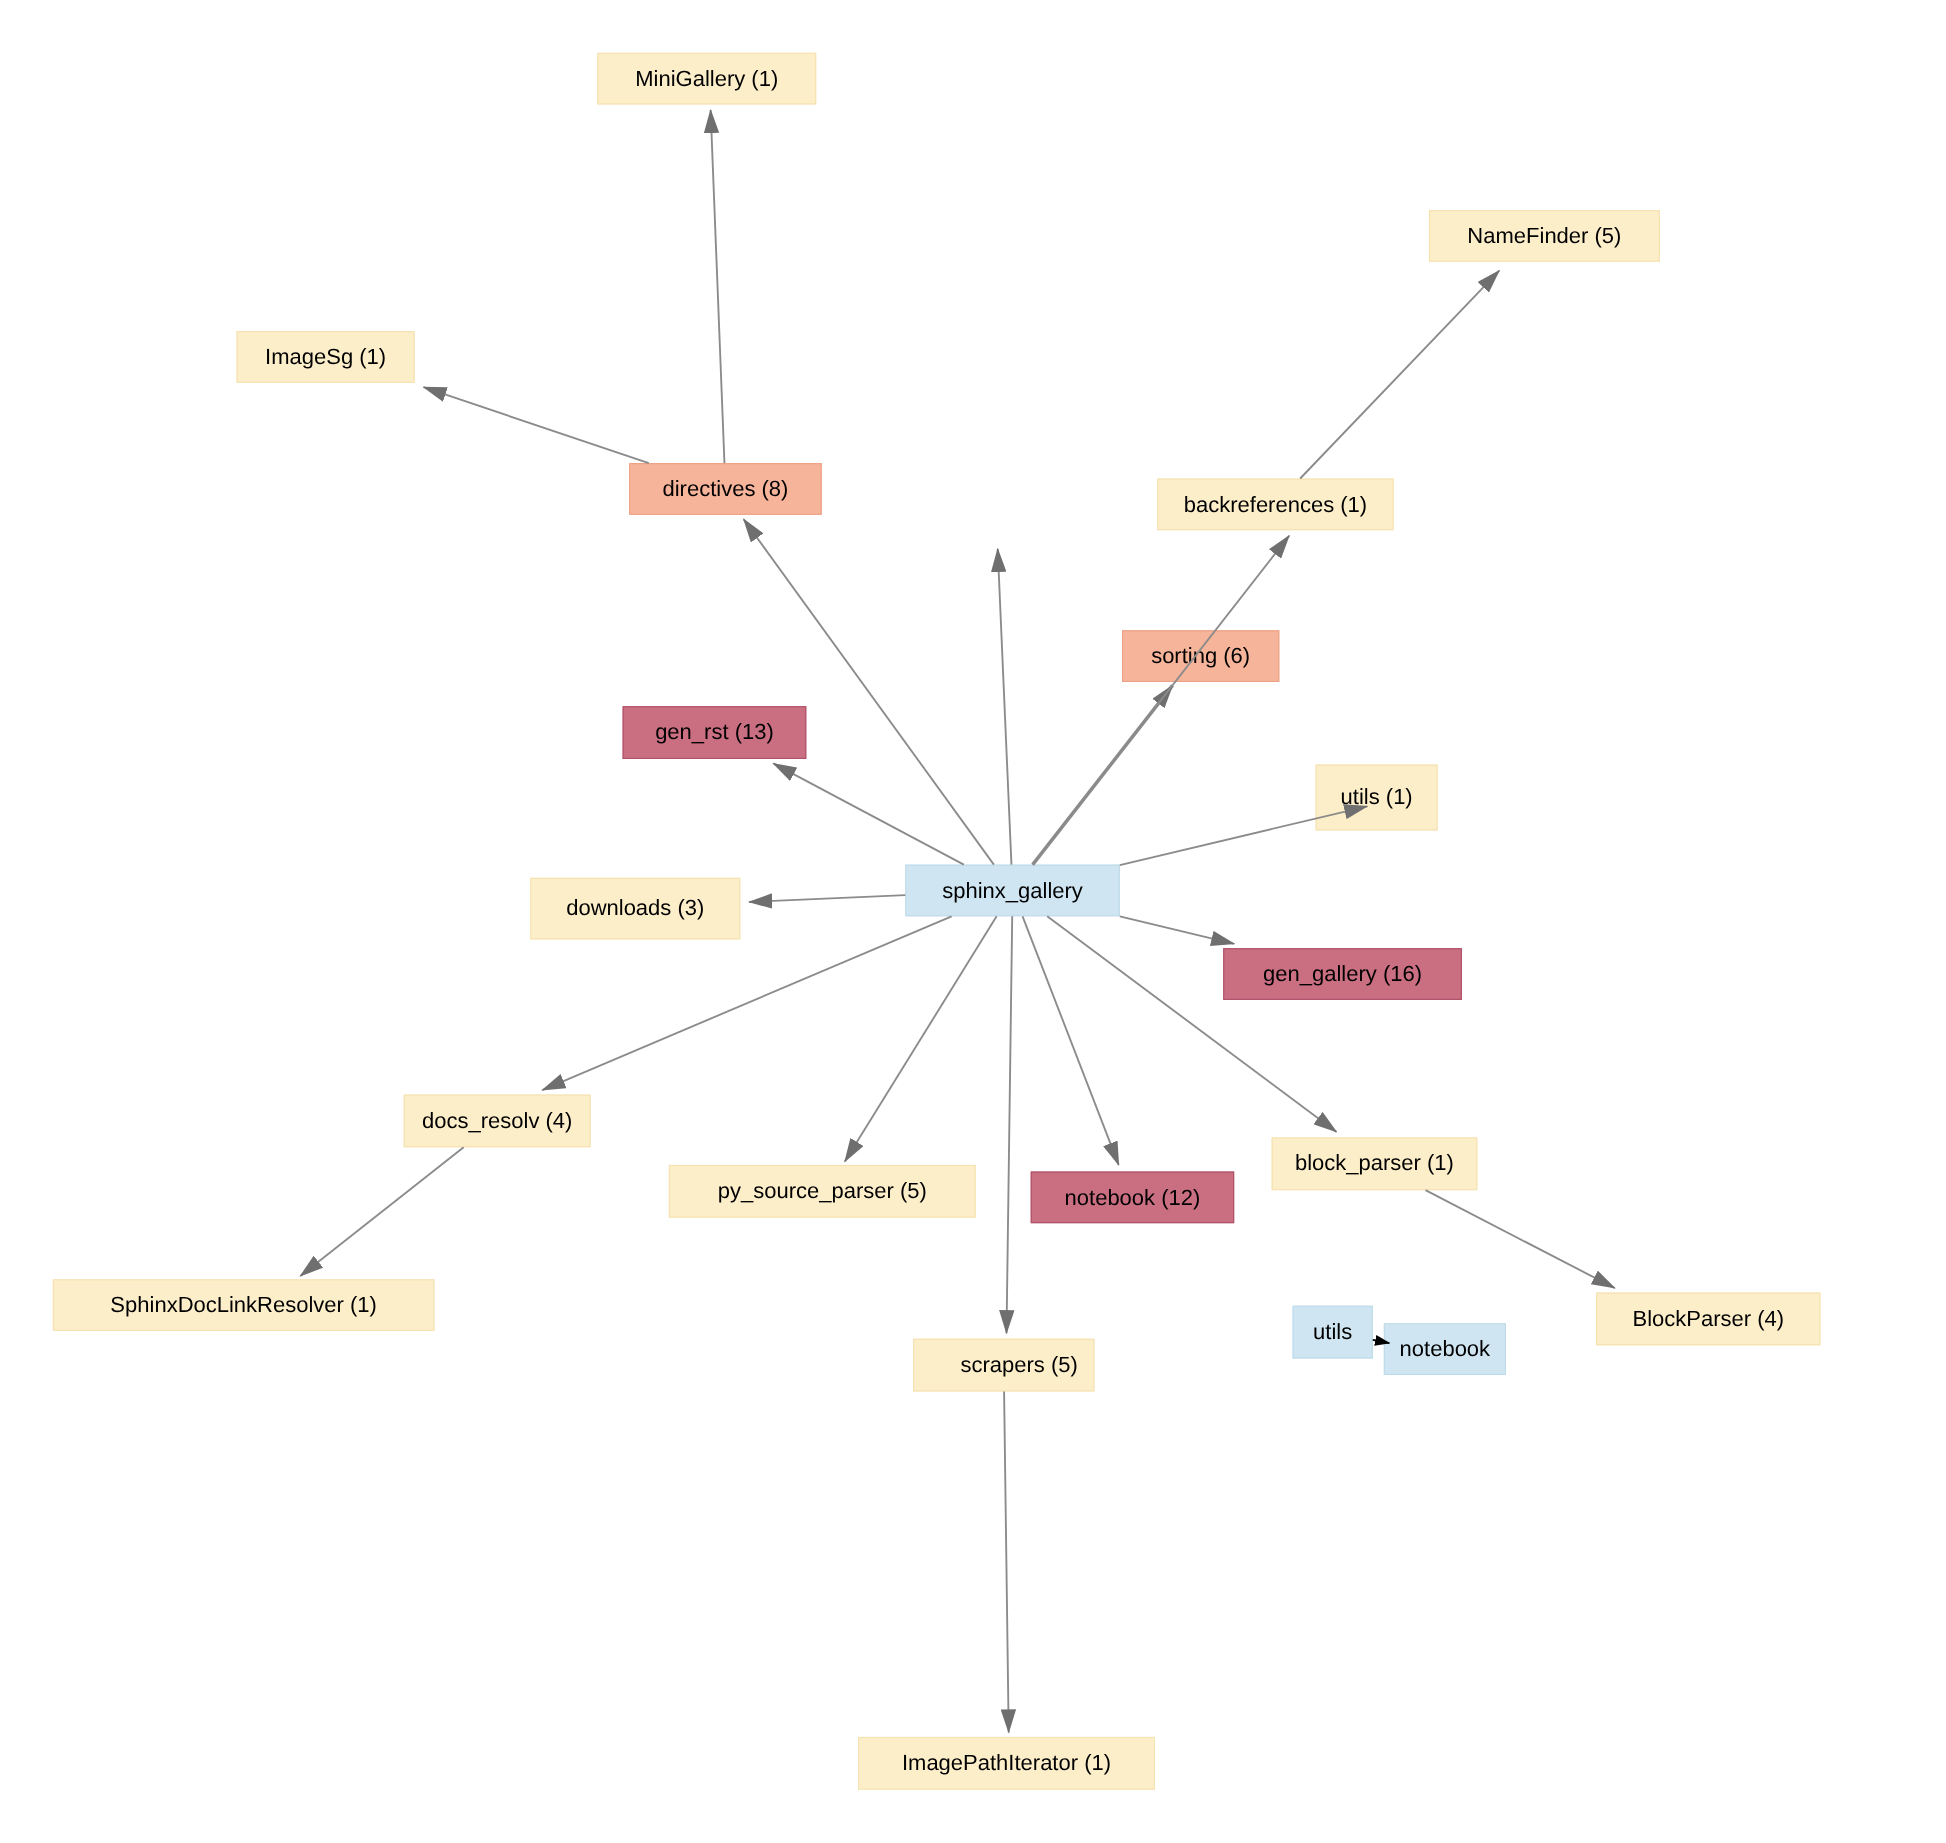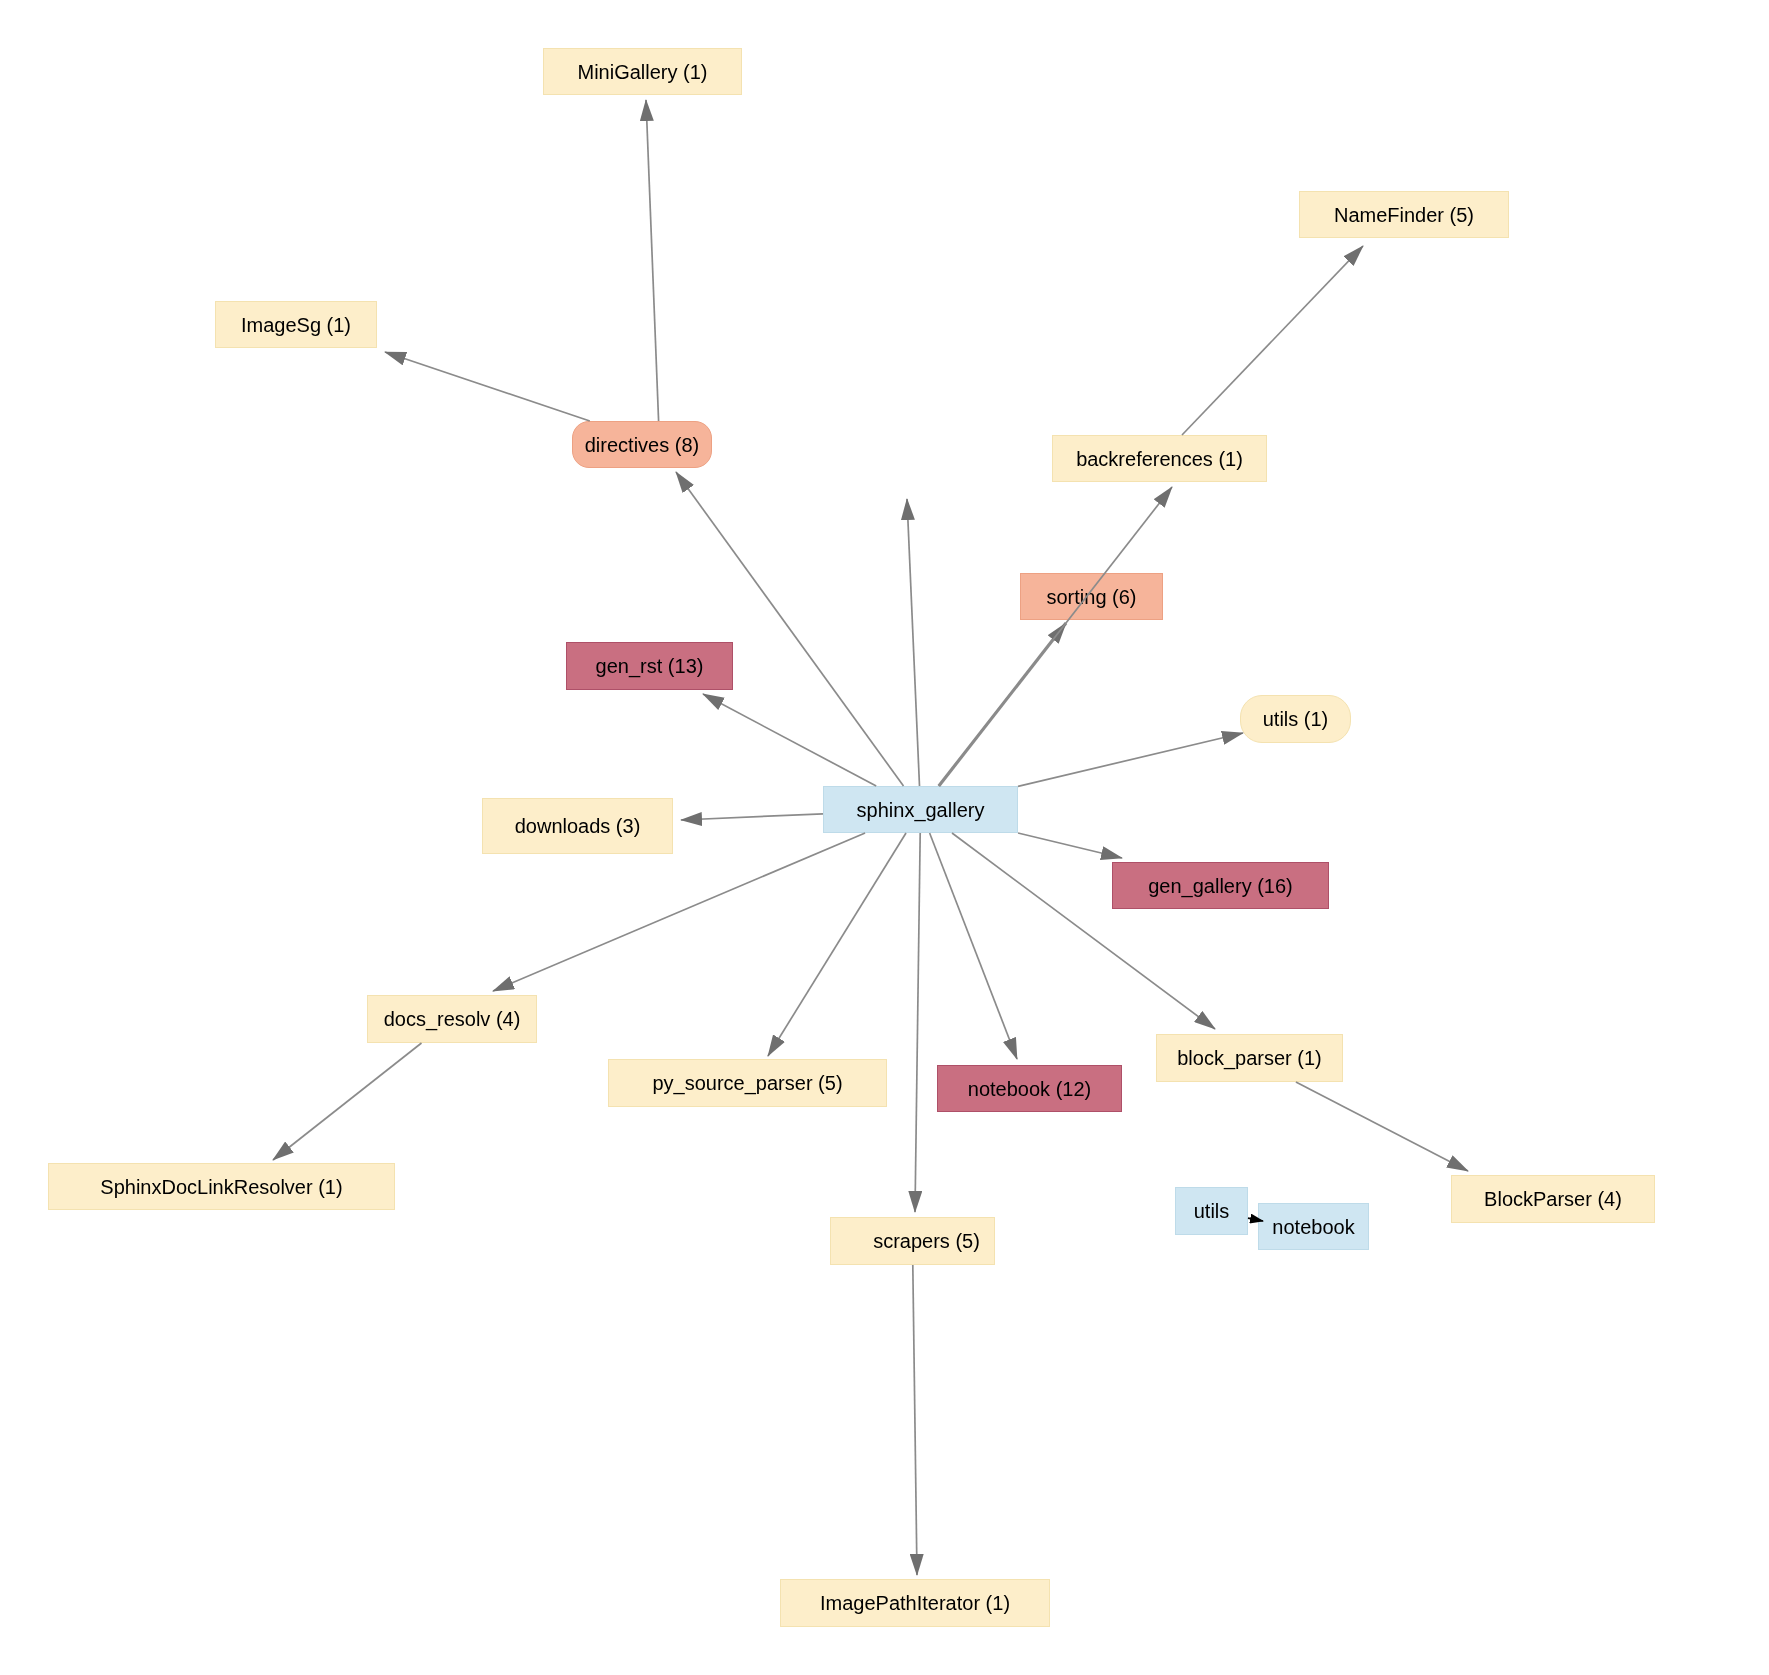--- a/index.html
+++ b/index.html
@@ -38,25 +38,25 @@
   .edge.black  { stroke: #000000; stroke-width: 1.7; }
 </style>
 </head>
 <body>
 
 <div id="graph" style="background: rgb(255, 255, 255);">
   <div id="nodes">
       <div class="node blue" style="left: 823px; top: 786px; width: 195px; height: 47px;">sphinx_gallery</div>
       <div class="node cream" style="left: 543px; top: 48px; width: 199px; height: 47px;">MiniGallery (1)</div>
       <div class="node cream" style="left: 215px; top: 301px; width: 162px; height: 47px;">ImageSg (1)</div>
-      <div class="node salmon" style="left: 572px; top: 421px; width: 140px; height: 47px; border-radius: 17px;">directives (8)</div>
+      <div class="node salmon" style="left: 572px; top: 421px; width: 175px; height: 47px;">directives (8)</div>
       <div class="node cream" style="left: 1052px; top: 435px; width: 215px; height: 47px;">backreferences (1)</div>
       <div class="node cream" style="left: 1299px; top: 191px; width: 210px; height: 47px;">NameFinder (5)</div>
       <div class="node salmon" style="left: 1020px; top: 573px; width: 143px; height: 47px;">sorting (6)</div>
-      <div class="node cream" style="left: 1240px; top: 695px; width: 111px; height: 48px; border-radius: 22px;">utils (1)</div>
+      <div class="node cream" style="left: 1196px; top: 695px; width: 111px; height: 60px;">utils (1)</div>
       <div class="node maroon" style="left: 566px; top: 642px; width: 167px; height: 48px;">gen_rst (13)</div>
       <div class="node cream" style="left: 482px; top: 798px; width: 191px; height: 56px;">downloads (3)</div>
       <div class="node maroon" style="left: 1112px; top: 862px; width: 217px; height: 47px;">gen_gallery (16)</div>
       <div class="node cream" style="left: 367px; top: 995px; width: 170px; height: 48px;">docs_resolv (4)</div>
       <div class="node cream" style="left: 48px; top: 1163px; width: 347px; height: 47px;">SphinxDocLinkResolver (1)</div>
       <div class="node cream" style="left: 608px; top: 1059px; width: 279px; height: 48px;">py_source_parser (5)</div>
       <div class="node maroon" style="left: 937px; top: 1065px; width: 185px; height: 47px;">notebook (12)</div>
       <div class="node cream" style="left: 1156px; top: 1034px; width: 187px; height: 48px;">block_parser (1)</div>
       <div class="node cream" style="left: 1451px; top: 1175px; width: 204px; height: 48px;">BlockParser (4)</div>
       <div class="node blue" style="left: 1175px; top: 1187px; width: 73px; height: 48px;">utils</div>

